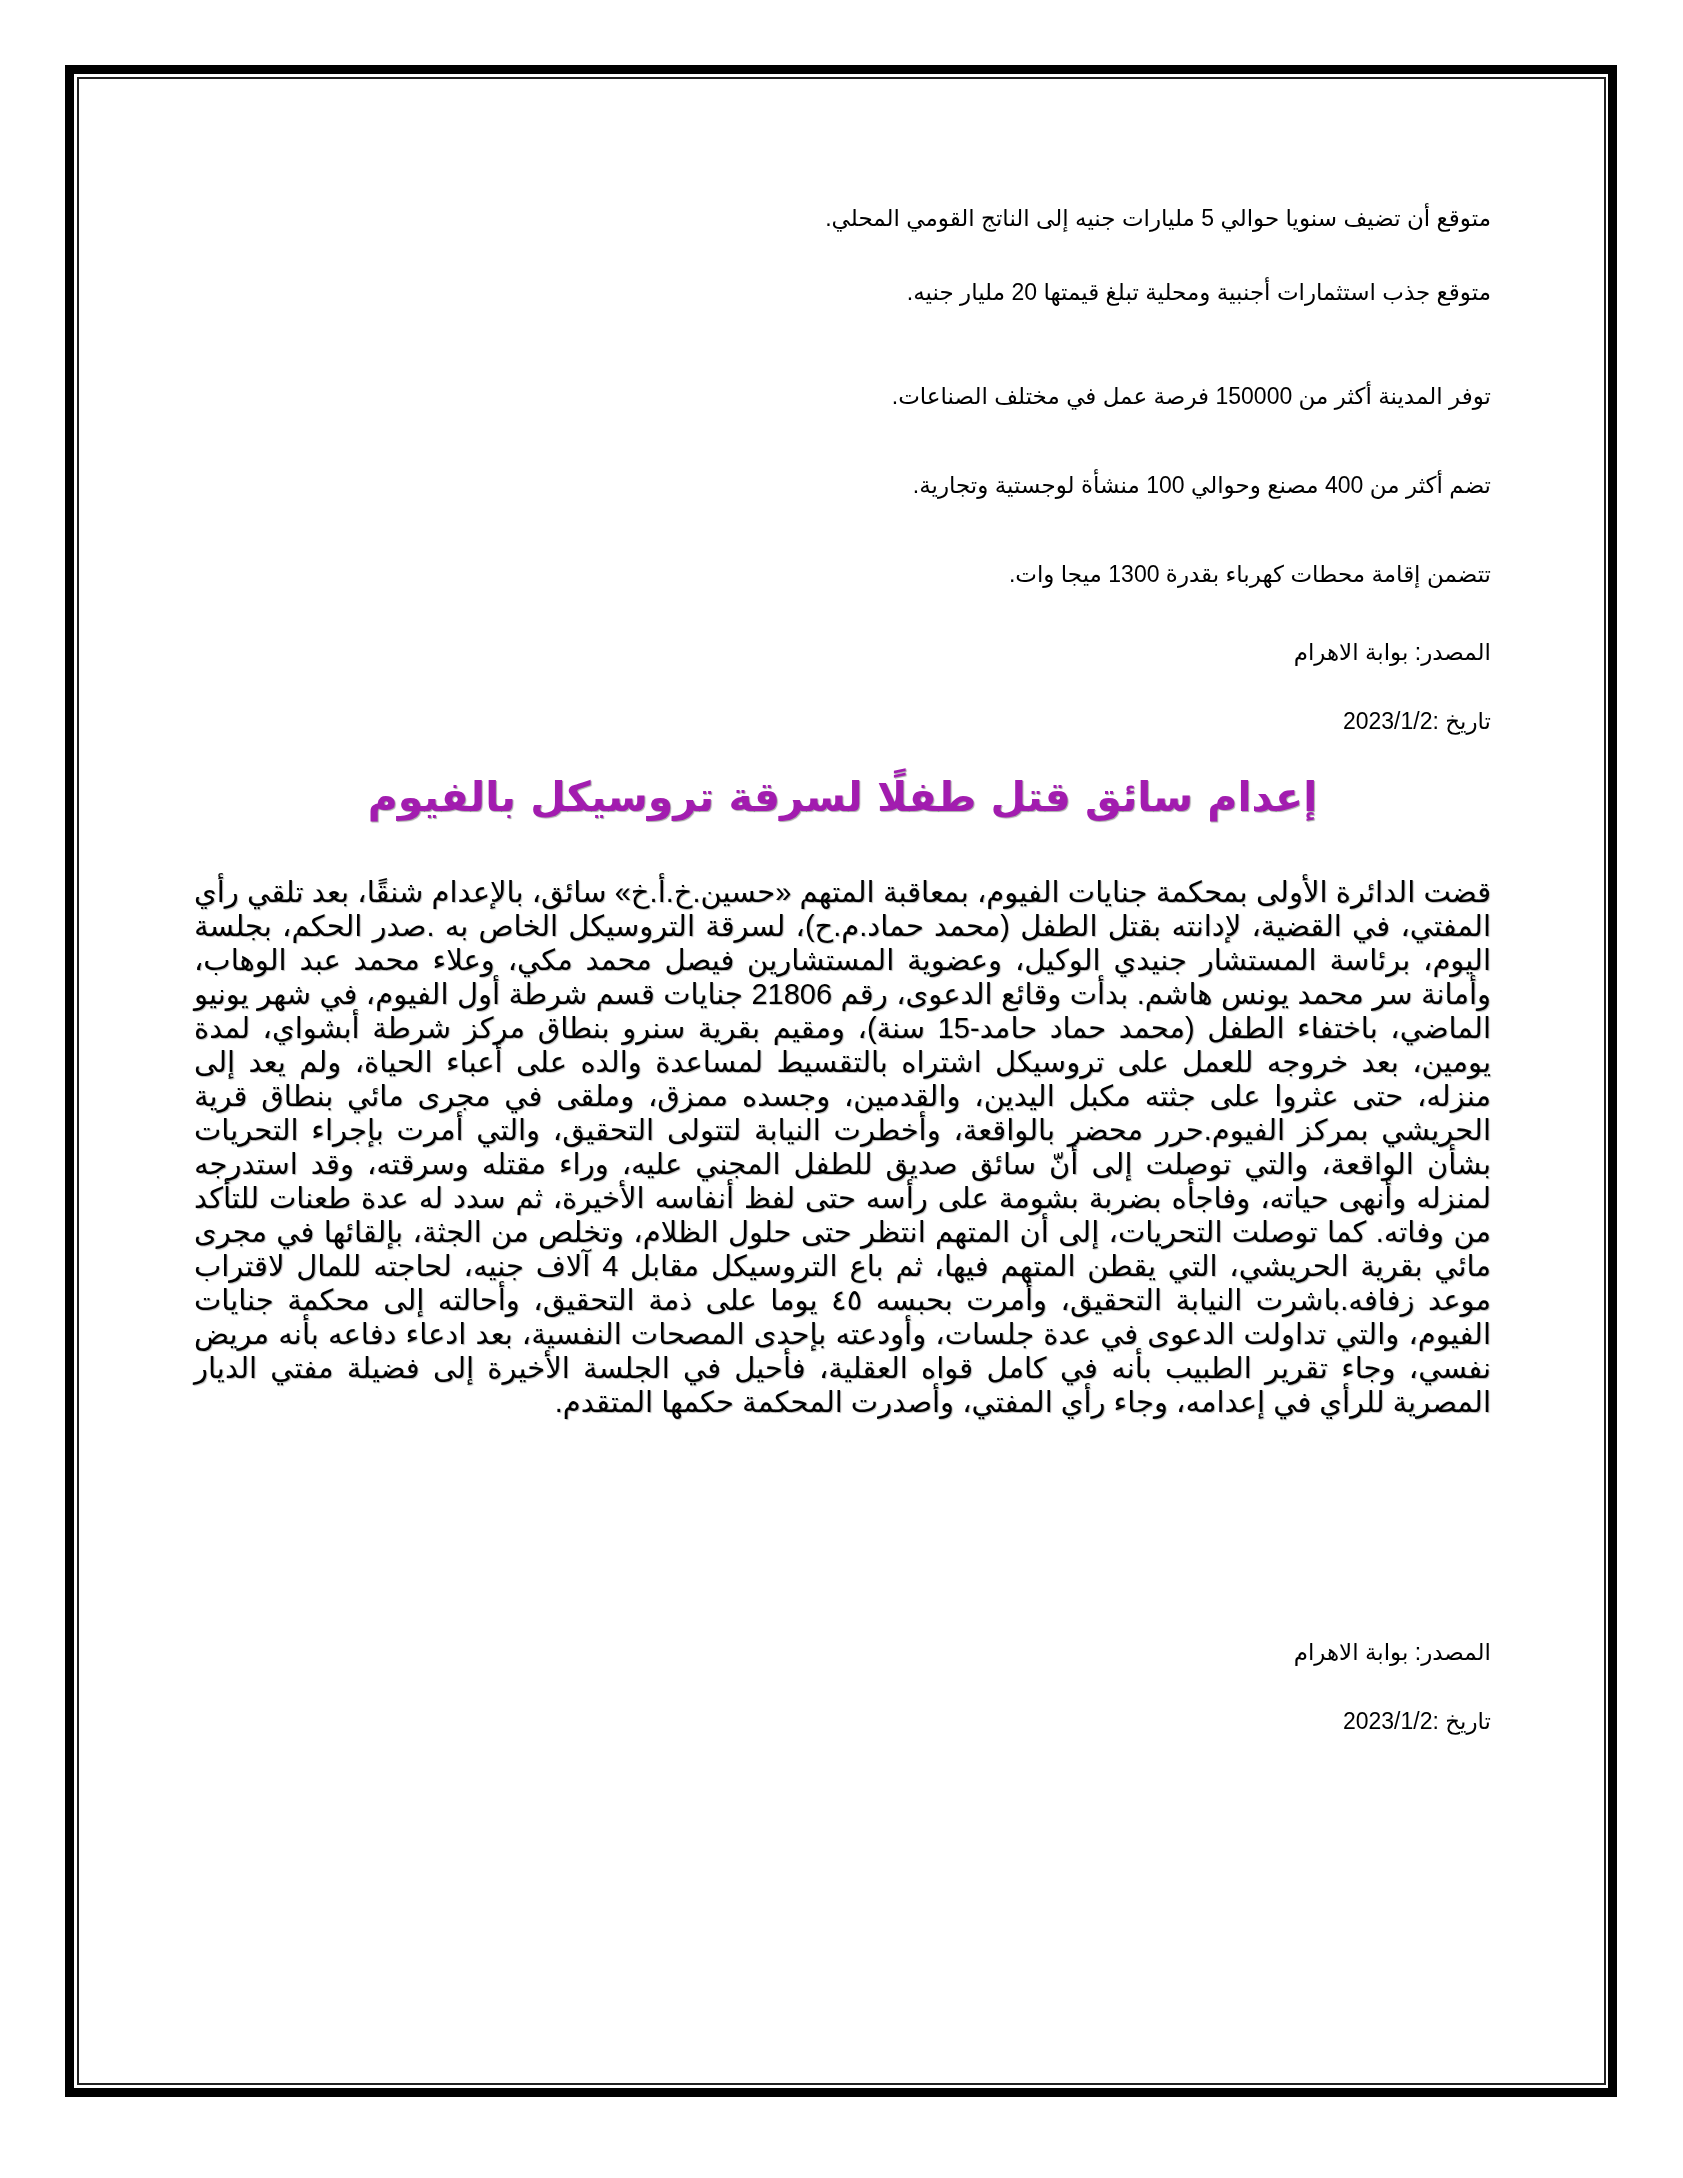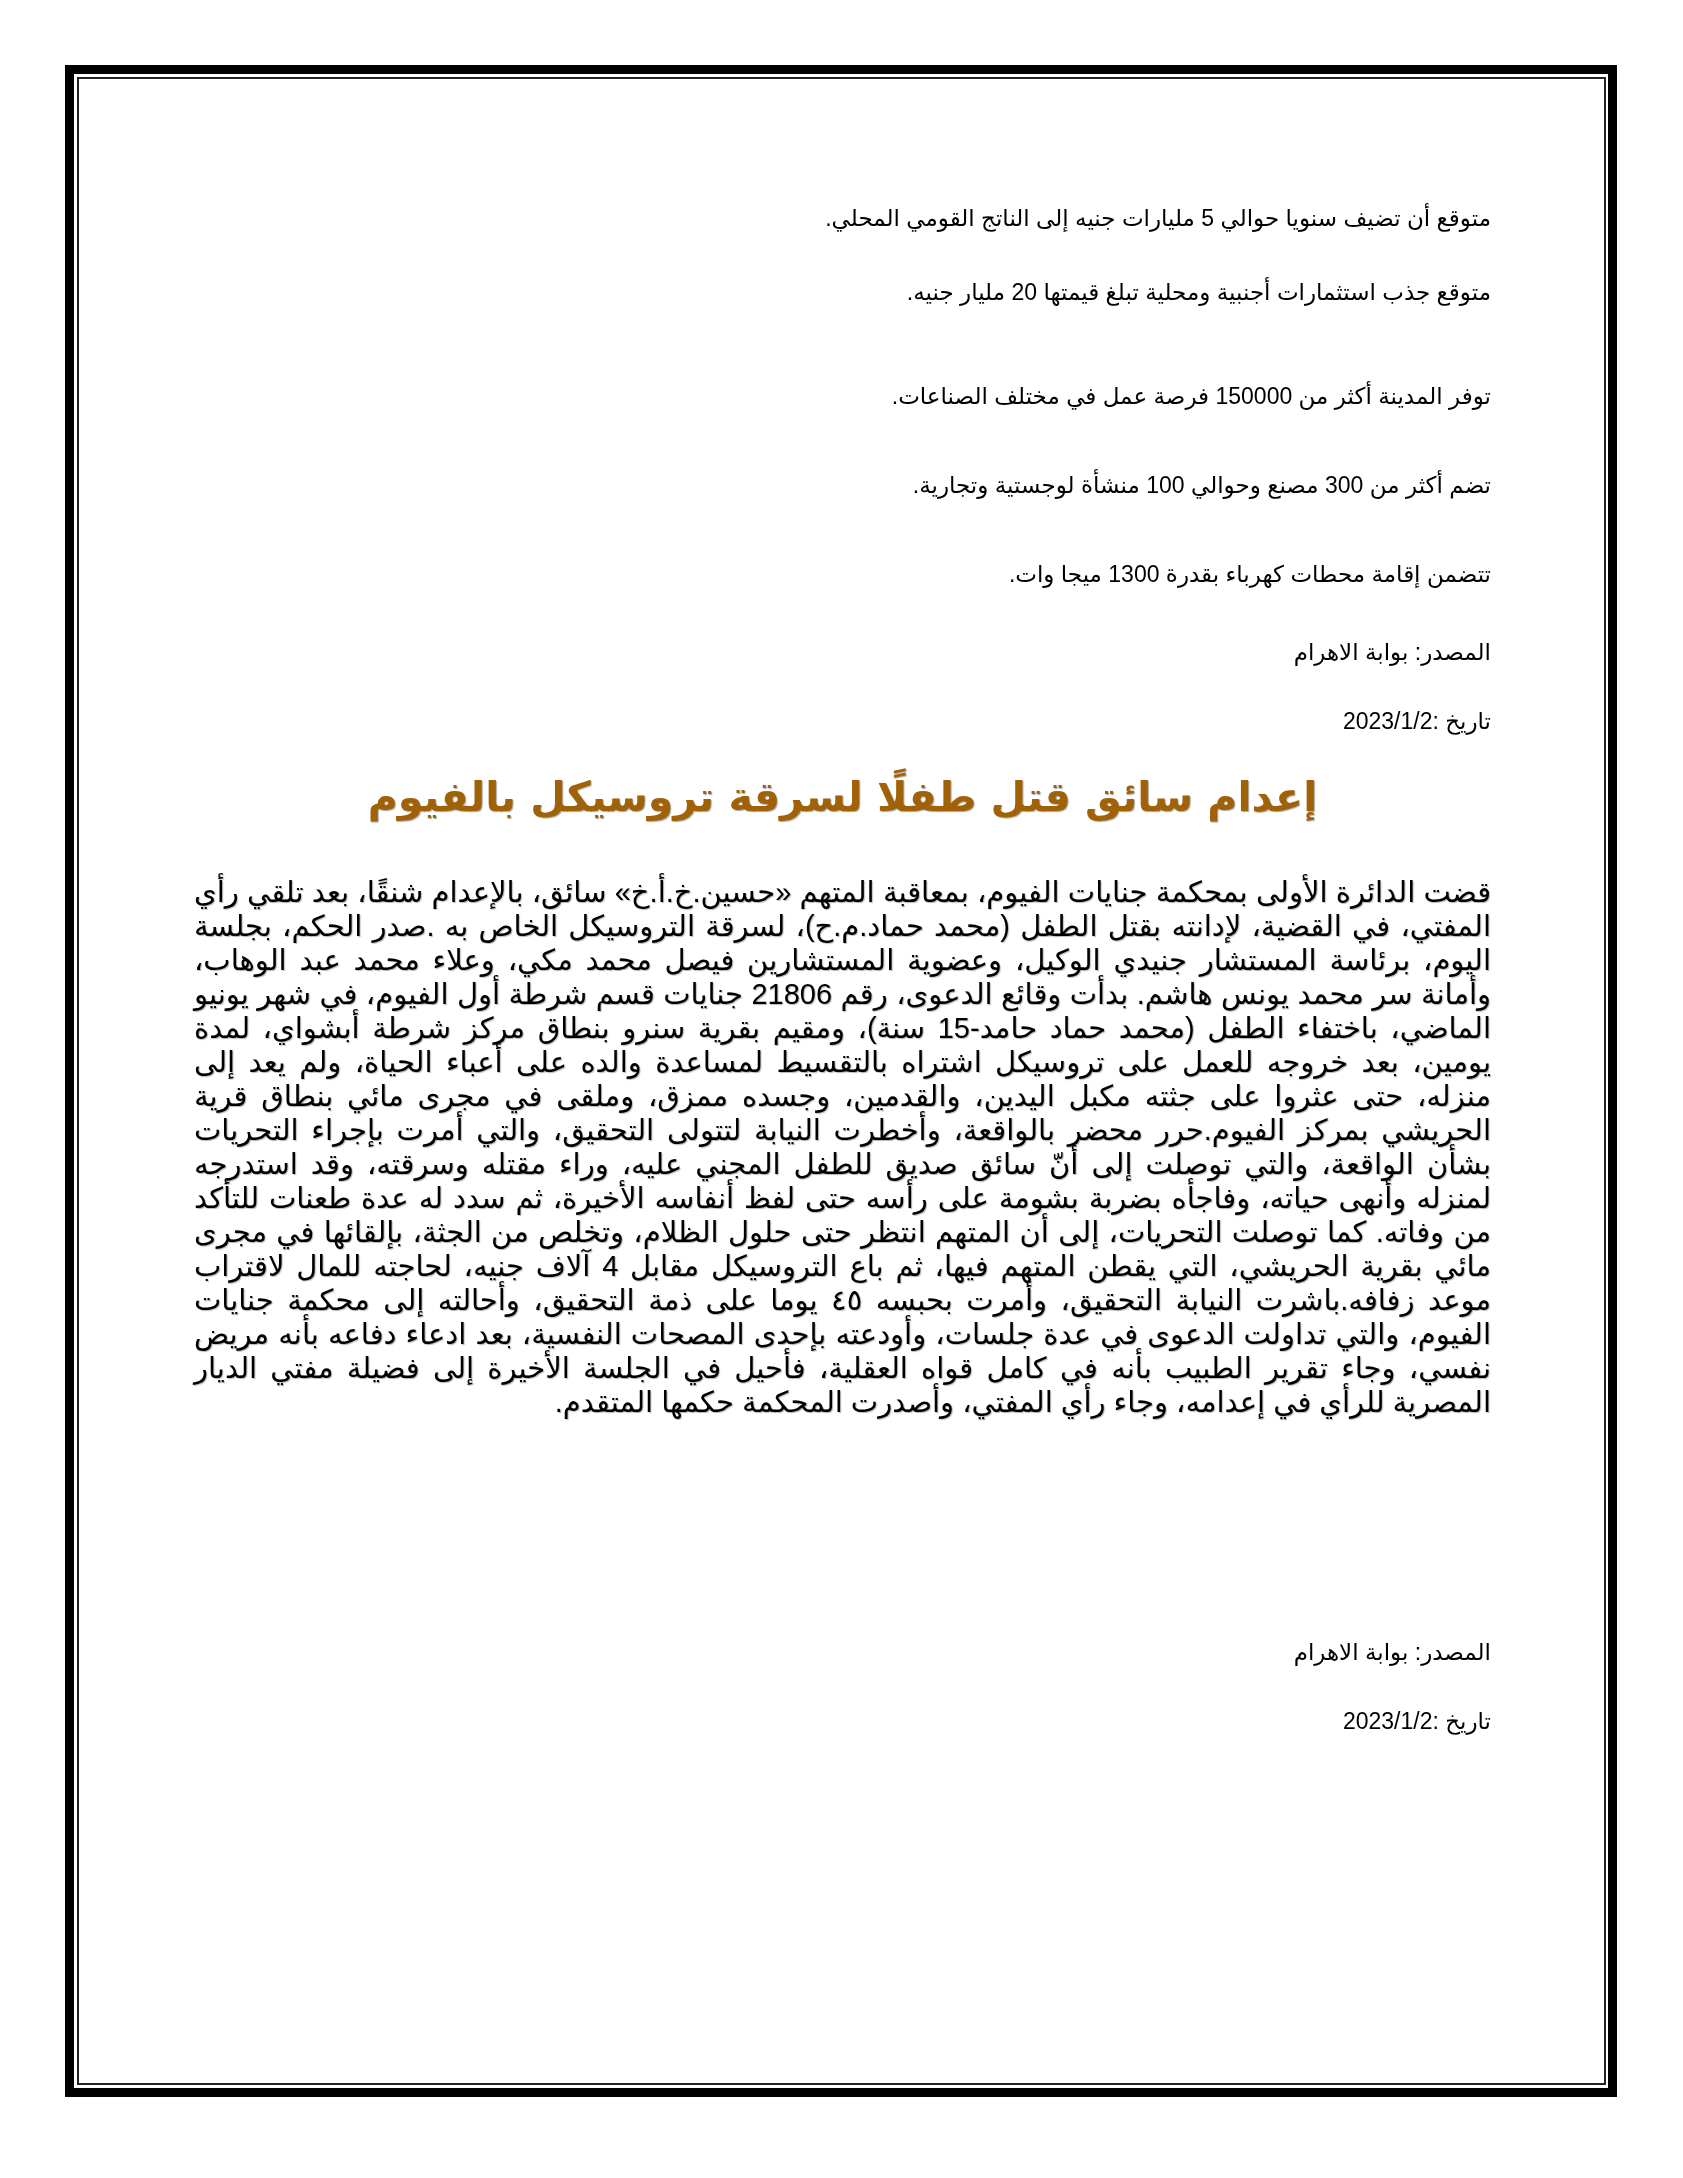--- a/index.html
+++ b/index.html
@@ -51,21 +51,21 @@
     .title {
       position: absolute;
       right: 0;
       width: 1297px;
       top: 768px;
       text-align: center;
       font-family: "DejaVu Sans", "Liberation Sans", sans-serif;
       font-weight: bold;
       font-size: 41px;
       line-height: 59px;
-      color: #a16207;
+      color: #a21caf;
       text-shadow: 1px 1px 1px rgba(0,0,0,0.35);
     }
     .article-body {
       position: absolute;
       right: 0;
       top: 875px;
       width: 1297px;
       font-size: 29px;
       line-height: 34px;
       text-align: justify;
@@ -76,21 +76,21 @@
 </head>
 <body>
 
 <div class="page-border-outer"></div>
 <div class="page-border-inner"></div>
 
 <div class="content">
   <div class="bullet-line" style="top:200px;">متوقع أن تضيف سنويا حوالي 5 مليارات جنيه إلى الناتج القومي المحلي.</div>
   <div class="bullet-line" style="top:274px;">متوقع جذب استثمارات أجنبية ومحلية تبلغ قيمتها 20 مليار جنيه.</div>
   <div class="bullet-line" style="top:378px;">توفر المدينة أكثر من 150000 فرصة عمل في مختلف الصناعات.</div>
-  <div class="bullet-line" style="top:467px;">تضم أكثر من 300 مصنع وحوالي 100 منشأة لوجستية وتجارية.</div>
+  <div class="bullet-line" style="top:467px;">تضم أكثر من 400 مصنع وحوالي 100 منشأة لوجستية وتجارية.</div>
   <div class="bullet-line" style="top:556px;">تتضمن إقامة محطات كهرباء بقدرة 1300 ميجا وات.</div>
 
   <div class="bullet-line" style="top:634px;">المصدر: بوابة الاهرام</div>
   <div class="bullet-line" style="top:703px;">تاريخ :2023/1/2</div>
 
   <h1 class="title" style="margin:0;">إعدام سائق قتل طفلًا لسرقة تروسيكل بالفيوم</h1>
 
   <p class="article-body" style="margin:0;">قضت الدائرة الأولى بمحكمة جنايات الفيوم، بمعاقبة المتهم «حسين.خ.أ.خ» سائق، بالإعدام شنقًا، بعد تلقي رأي المفتي، في القضية، لإدانته بقتل الطفل (محمد حماد.م.ح)، لسرقة التروسيكل الخاص به .صدر الحكم، بجلسة اليوم، برئاسة المستشار جنيدي الوكيل، وعضوية المستشارين فيصل محمد مكي، وعلاء محمد عبد الوهاب، وأمانة سر محمد يونس هاشم. بدأت وقائع الدعوى، رقم 21806 جنايات قسم شرطة أول الفيوم، في شهر يونيو الماضي، باختفاء الطفل (محمد حماد حامد-15 سنة)، ومقيم بقرية سنرو بنطاق مركز شرطة أبشواي، لمدة يومين، بعد خروجه للعمل على تروسيكل اشتراه بالتقسيط لمساعدة والده على أعباء الحياة، ولم يعد إلى منزله، حتى عثروا على جثته مكبل اليدين، والقدمين، وجسده ممزق، وملقى في مجرى مائي بنطاق قرية الحريشي بمركز الفيوم.حرر محضر بالواقعة، وأخطرت النيابة لتتولى التحقيق، والتي أمرت بإجراء التحريات بشأن الواقعة، والتي توصلت إلى أنّ سائق صديق للطفل المجني عليه، وراء مقتله وسرقته، وقد استدرجه لمنزله وأنهى حياته، وفاجأه بضربة بشومة على رأسه حتى لفظ أنفاسه الأخيرة، ثم سدد له عدة طعنات للتأكد من وفاته. كما توصلت التحريات، إلى أن المتهم انتظر حتى حلول الظلام، وتخلص من الجثة، بإلقائها في مجرى مائي بقرية الحريشي، التي يقطن المتهم فيها، ثم باع التروسيكل مقابل 4 آلاف جنيه، لحاجته للمال لاقتراب موعد زفافه.باشرت النيابة التحقيق، وأمرت بحبسه ٤٥ يوما على ذمة التحقيق، وأحالته إلى محكمة جنايات الفيوم، والتي تداولت الدعوى في عدة جلسات، وأودعته بإحدى المصحات النفسية، بعد ادعاء دفاعه بأنه مريض نفسي، وجاء تقرير الطبيب بأنه في كامل قواه العقلية، فأحيل في الجلسة الأخيرة إلى فضيلة مفتي الديار المصرية للرأي في إعدامه، وجاء رأي المفتي، وأصدرت المحكمة حكمها المتقدم.</p>
 
   <div class="bullet-line" style="top:1634px;">المصدر: بوابة الاهرام</div>

